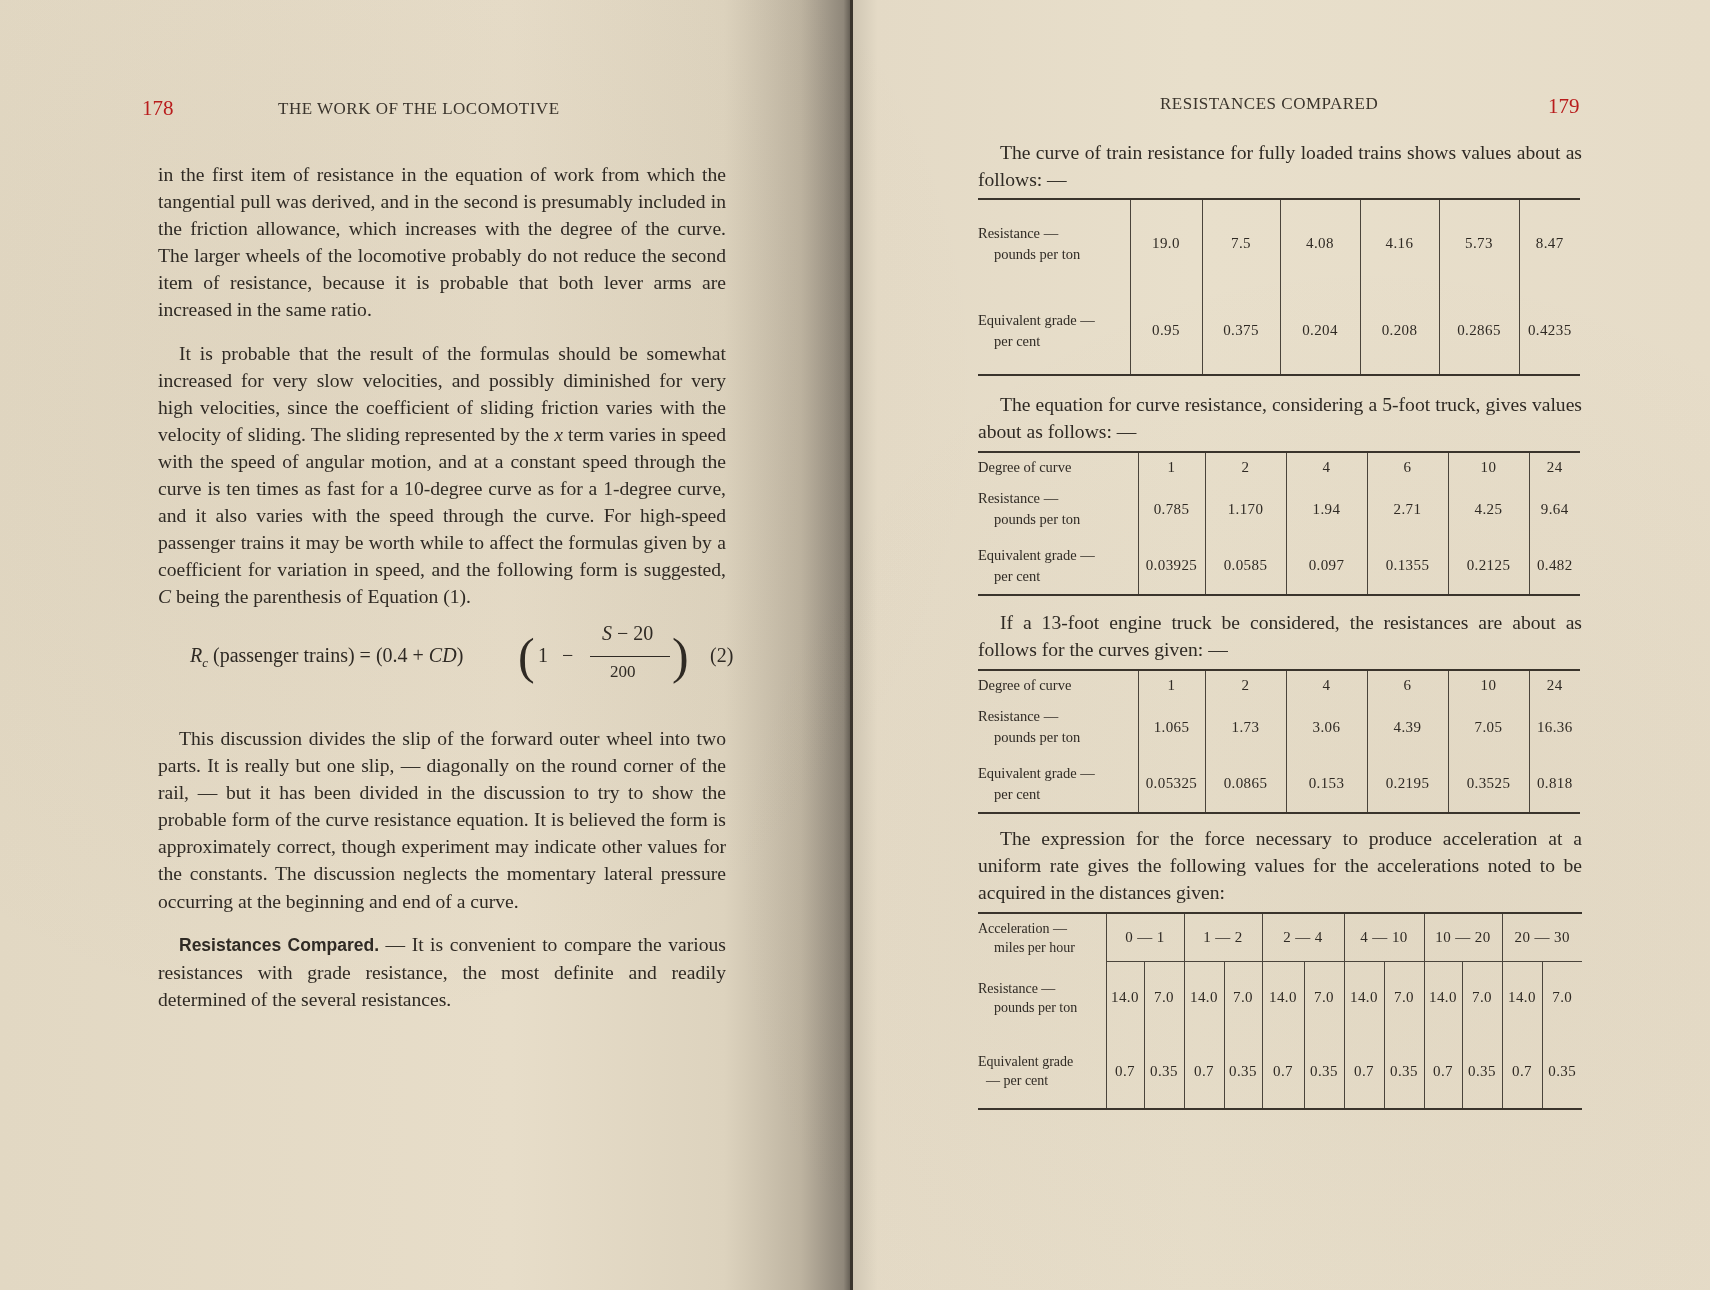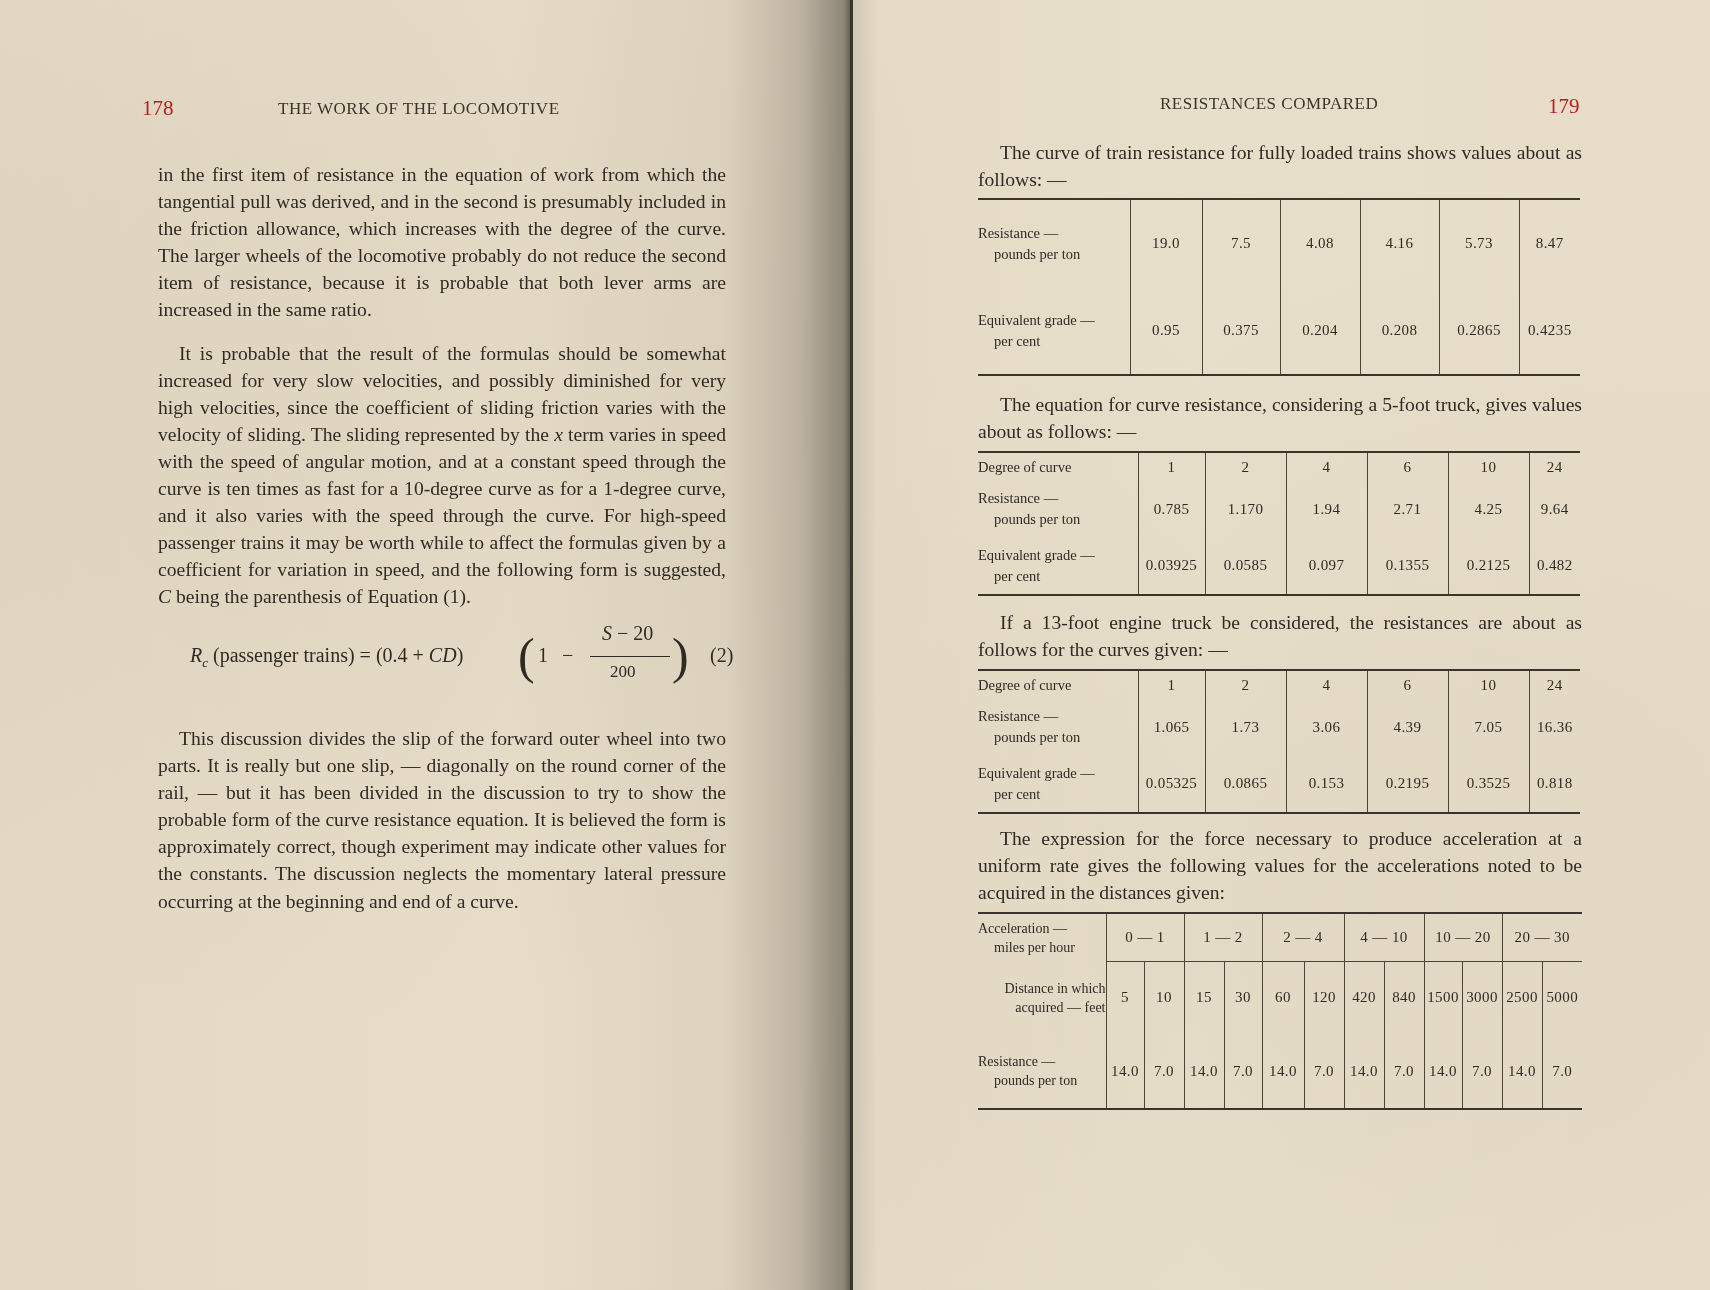--- a/index.html
+++ b/index.html
@@ -96,20 +96,21 @@
   <span class="minus">−</span>
   <span class="frac-num"><span class="ital">S</span><span> − 20</span></span>
   <span class="frac-bar"></span>
   <span class="frac-den">200</span>
   <span class="paren-r">)</span>
   <span class="eqno">(2)</span>
 </div>
 
 <div class="body-text" style="left:142px; top:709px; width:600px;">
   <p class="indent">This discussion divides the slip of the forward outer wheel into two parts.  It is really but one slip, — diagonally on the round corner of the rail, — but it has been divided in the discussion to try to show the probable form of the curve resistance equation.  It is believed the form is approximately correct, though experiment may indicate other values for the constants. The discussion neglects the momentary lateral pressure occurring at the beginning and end of a curve.</p>
+  <p class="indent"><span class="bold-run">Resistances Compared.</span><span> — It is convenient to compare the various resistances with grade resistance, the most definite and readily determined of the several resistances.</span></p>
 </div>
 
 <div class="running-head" style="left:1160px; top:94px;text-align:right;">RESISTANCES COMPARED</div>
 <div class="folio" style="left:1548px; top:94px;">179</div>
 
 <div class="para-right" style="top:139px;">The curve of train resistance for fully loaded trains shows values about as follows: —</div>
 
 <table class="data rule-top rule-bottom" style="left:978px; top:198px; width:602px; height:178px;">
   <colgroup>
       <col style="width:152px">
@@ -250,43 +251,43 @@
       <tr style="height:48px;">
     <td class="label-cell" style="font-size:14px; line-height:19px;"><span>Acceleration —</span><span class="l2" style="padding-left:16px">miles per hour</span></td>
     <td colspan="2" class="val" style="border-bottom:1.3px solid #4a443b;">0 — 1</td>
     <td colspan="2" class="val" style="border-bottom:1.3px solid #4a443b;">1 — 2</td>
     <td colspan="2" class="val" style="border-bottom:1.3px solid #4a443b;">2 — 4</td>
     <td colspan="2" class="val" style="border-bottom:1.3px solid #4a443b;">4 — 10</td>
     <td colspan="2" class="val" style="border-bottom:1.3px solid #4a443b;">10 — 20</td>
     <td colspan="2" class="val" style="border-bottom:1.3px solid #4a443b;">20 — 30</td>
   </tr>
   <tr>
-    <td class="label-cell" style="font-size:14px; line-height:19px; text-align:right;"><span>Distance in which</span><br><span>acquired — feet</span></td>
-    <td class="val">5</td>
-    <td class="val">10</td>
-    <td class="val">15</td>
-    <td class="val">30</td>
-    <td class="val">60</td>
-    <td class="val">120</td>
-    <td class="val">420</td>
-    <td class="val">840</td>
-    <td class="val">1500</td>
-    <td class="val">3000</td>
-    <td class="val">2500</td>
-    <td class="val">5000</td>
-  </tr>
-  <tr>
     <td class="label-cell" style="font-size:14px; line-height:19px;"><span>Resistance —</span><span class="l2" style="padding-left:16px">pounds per ton</span></td>
     <td class="val">14.0</td>
     <td class="val">7.0</td>
     <td class="val">14.0</td>
     <td class="val">7.0</td>
     <td class="val">14.0</td>
     <td class="val">7.0</td>
     <td class="val">14.0</td>
     <td class="val">7.0</td>
     <td class="val">14.0</td>
     <td class="val">7.0</td>
     <td class="val">14.0</td>
     <td class="val">7.0</td>
   </tr>
+  <tr>
+    <td class="label-cell" style="font-size:14px; line-height:19px;"><span>Equivalent grade</span><span class="l2" style="padding-left:8px">— per cent</span></td>
+    <td class="val">0.7</td>
+    <td class="val">0.35</td>
+    <td class="val">0.7</td>
+    <td class="val">0.35</td>
+    <td class="val">0.7</td>
+    <td class="val">0.35</td>
+    <td class="val">0.7</td>
+    <td class="val">0.35</td>
+    <td class="val">0.7</td>
+    <td class="val">0.35</td>
+    <td class="val">0.7</td>
+    <td class="val">0.35</td>
+  </tr>
 </tbody>
   </table>
 
 </body></html>

